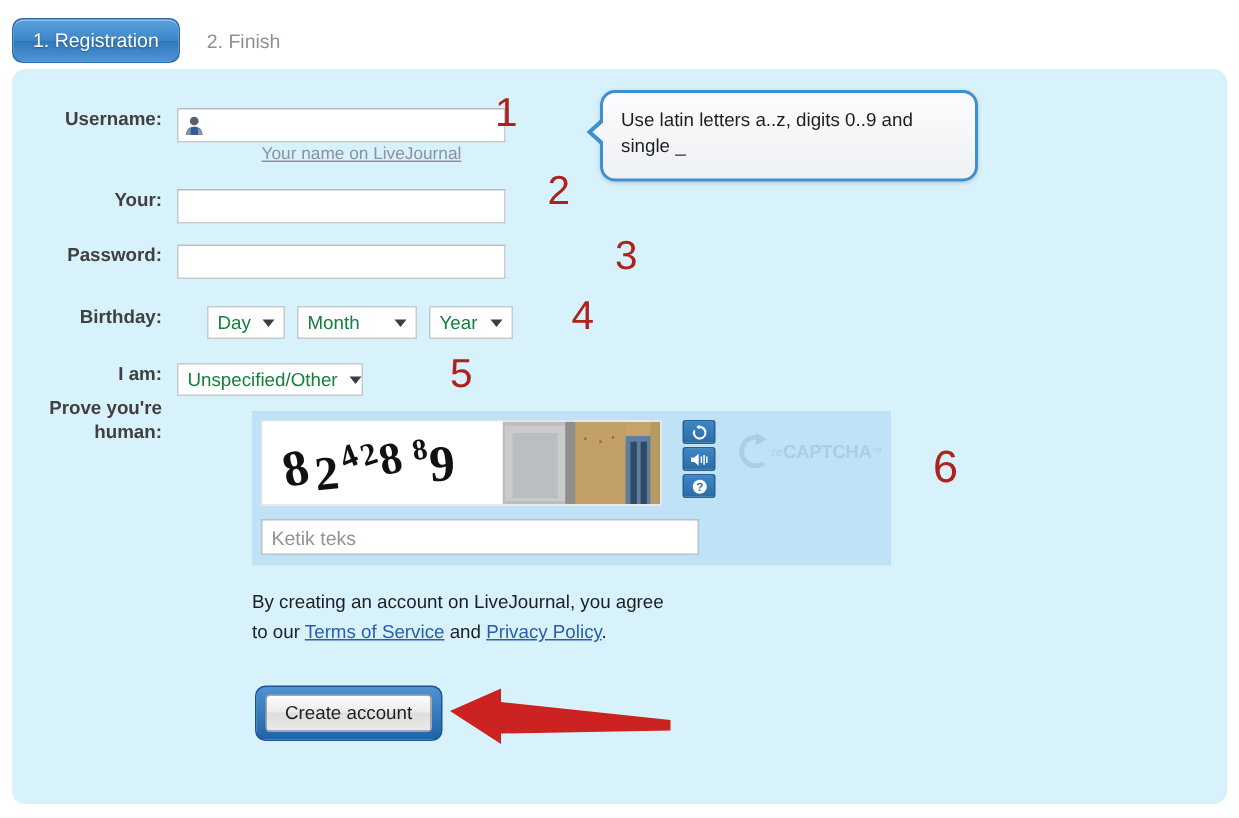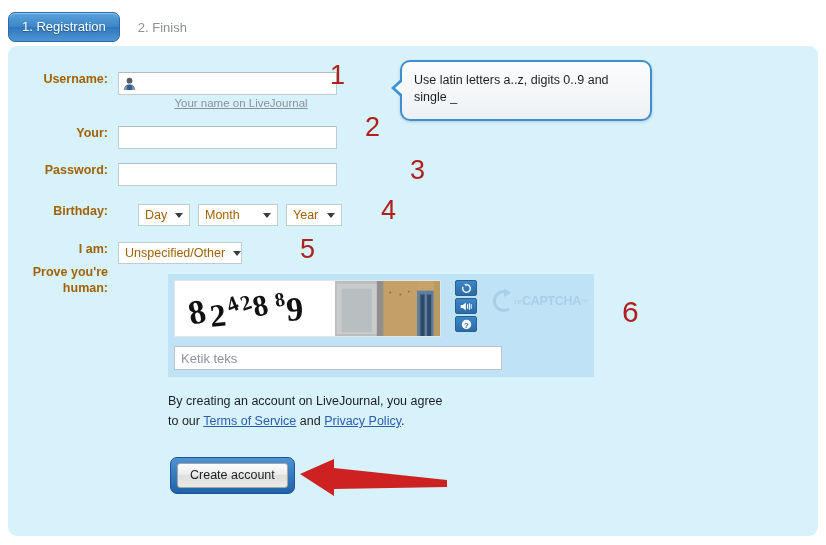--- a/index.html
+++ b/index.html
@@ -42,21 +42,21 @@
     position: absolute; left: 8px; top: 46px;
     width: 810px; height: 490px;
     background: #d8f2fb;
     border-radius: 9px;
   }
 
   
   .row { position: absolute; display: flex; align-items: flex-start; }
   .lbl {
     width: 110px; text-align: right;
-    font-size: 12.5px; font-weight: bold; color: #a16207;
+    font-size: 12.5px; font-weight: bold; color: #404040;
     line-height: 15px; padding-right: 10px;
   }
   .lbl.two-line { line-height: 16px; }
 
   .txtfield {
     background: #ffffff;
     border: 1px solid #c3cbd1;
     border-top-color: #b4bcc3;
     height: 23px; width: 219px;
     font-size: 12.5px;
@@ -77,21 +77,21 @@
     position: absolute; left: 23px; top: 25px;
     width: 200px; text-align: center; text-decoration: underline;
   }
 
   
   .sel {
     background: #ffffff;
     border: 1px solid #c3cbd1;
     height: 22px;
     font-size: 12.5px;
-    color: #a16207;
+    color: #15803d;
     font-family: "Liberation Sans", sans-serif;
     display: inline-flex; align-items: center;
     padding: 0 6px;
     cursor: pointer;
     position: relative;
   }
   .sel .cap { flex: 1; }
   .caret {
     width: 0; height: 0; margin-left: 8px;
     border-left: 4px solid transparent;
@@ -158,21 +158,21 @@
     display: flex; align-items: center; justify-content: center;
     cursor: pointer;
   }
   .recaptcha-logo {
     margin-left: 14px; margin-top: 6px;
     display: flex; align-items: center;
   }
 
   .captcha-input {
     margin-top: 9px;
-    width: 328px; height: 24px;
+    width: 292px; height: 24px;
     background: #ffffff;
     border: 1px solid #b9c2c9;
     font-size: 13px;
     color: #23262a;
     padding: 2px 6px;
     font-family: "Liberation Sans", sans-serif;
     outline: none;
   }
   .captcha-input::placeholder { color: #8d9399; }
 

